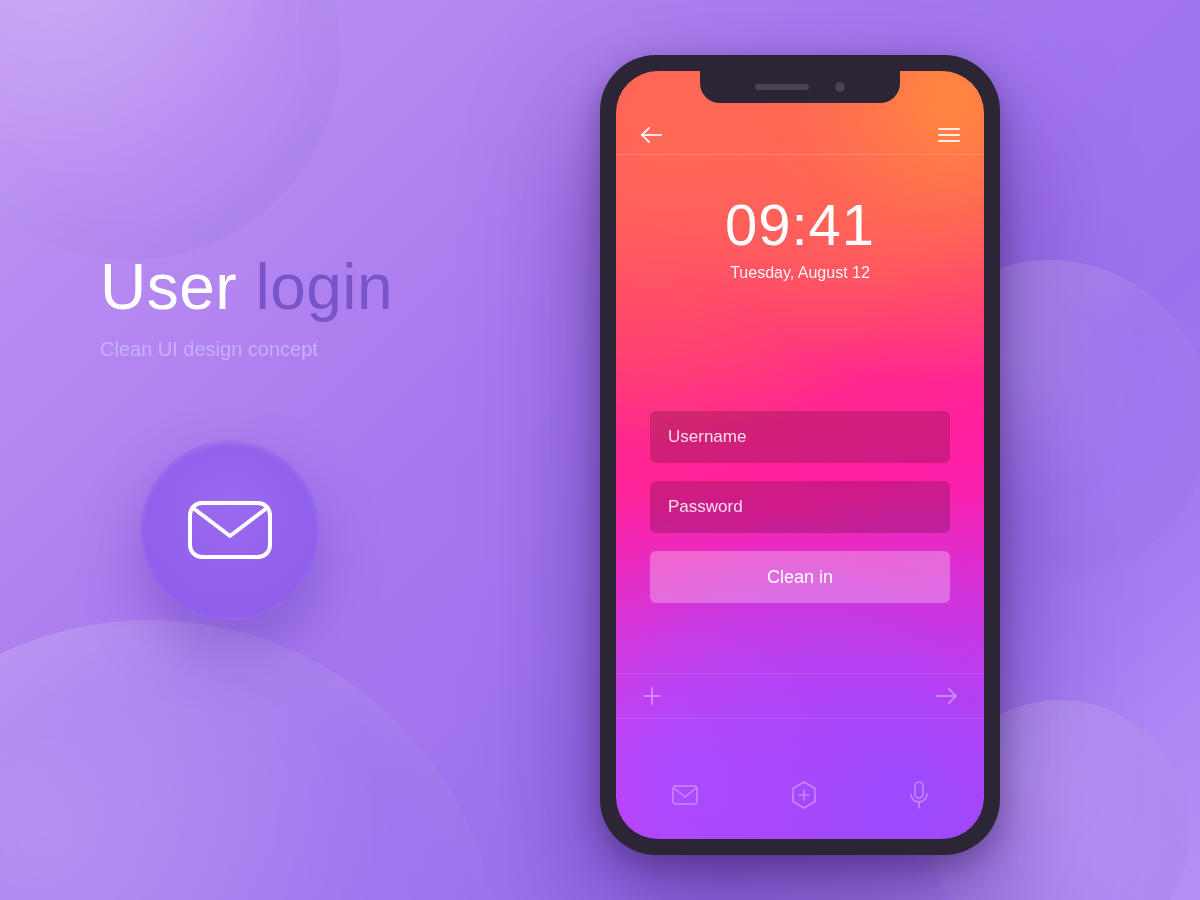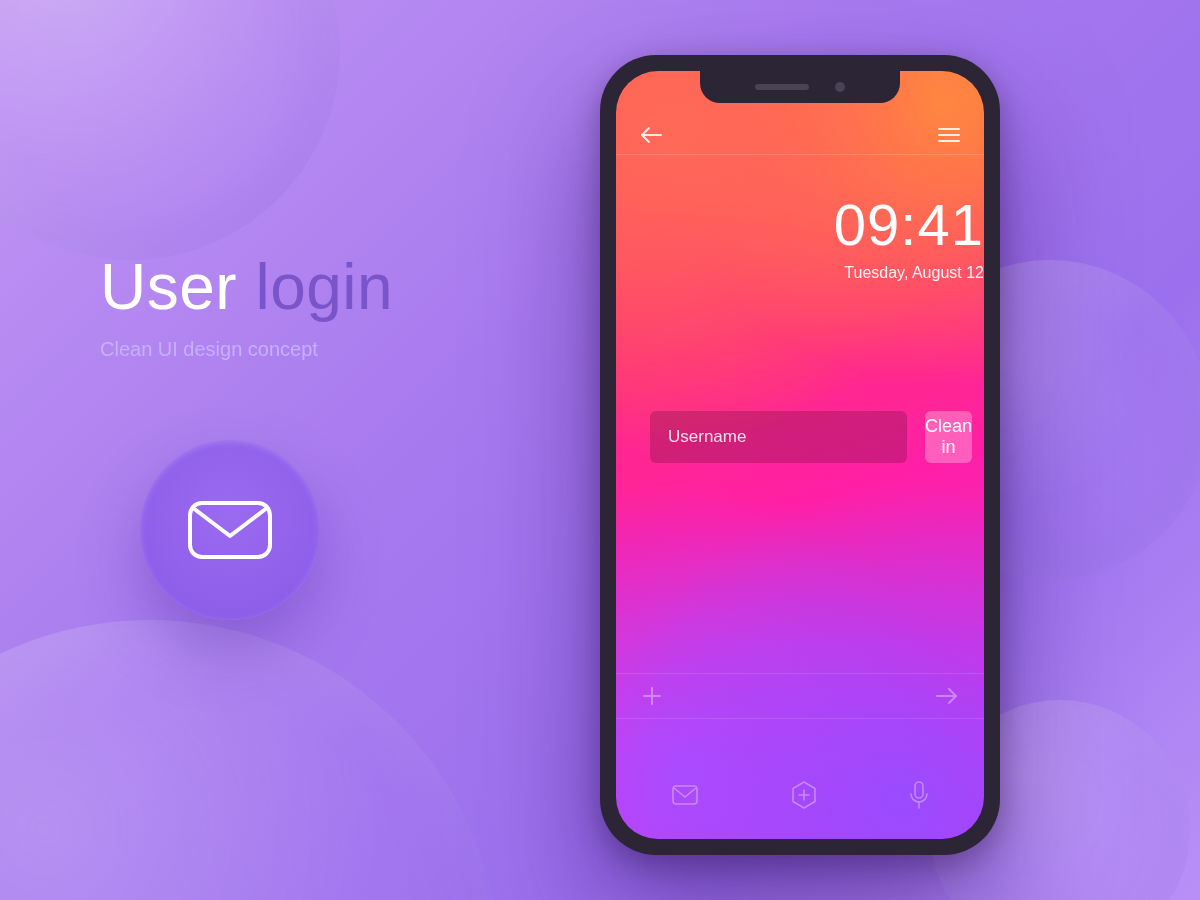--- a/index.html
+++ b/index.html
@@ -35,25 +35,25 @@
     radial-gradient(circle at 18% 92%,#b04bff 0%,rgba(176,75,255,0) 38%),
     linear-gradient(165deg,#ff5a4f 0%,#ff2f7e 35%,#ff1fa5 55%,#e32bd8 78%,#b63af6 100%);
 }
 .notch{ position:absolute; top:0; left:50%; transform:translateX(-50%); width:200px; height:32px; background:#2b2536; border-radius:0 0 20px 20px; display:flex; align-items:center; justify-content:center; gap:26px;}
 .speaker{ width:54px; height:6px; border-radius:4px; background:#4a4356;}
 .cam{ width:10px; height:10px; border-radius:50%; background:#4a4356;}
 
 .topbar{ position:absolute; top:44px; left:0; right:0; height:40px; display:flex; align-items:center; justify-content:space-between; padding:0 24px; border-bottom:1px solid rgba(255,255,255,.18);}
 .ico{ display:flex; align-items:center; justify-content:center; color:rgba(255,255,255,.85); }
 
-.clock{ position:absolute; top:120px; left:0; right:0; text-align:right; color:#fff;}
+.clock{ position:absolute; top:120px; left:0; right:0; text-align:center; color:#fff;}
 .clock .time{ font-size:58px; font-weight:300; letter-spacing:1px;}
 .clock .date{ margin-top:6px; font-size:16px; font-weight:300; opacity:.92;}
 
-.form{ position:absolute; top:340px; left:34px; right:34px; display:flex; gap:18px;}
+.form{ position:absolute; top:340px; left:34px; right:34px; display:flex; flex-direction:column; gap:18px;}
 .field{ height:52px; border-radius:6px; background:rgba(0,0,0,.18); display:flex; align-items:center; padding:0 18px; color:rgba(255,255,255,.85); font-size:17px; font-weight:300; border:none; outline:none;}
 .field::placeholder{ color:rgba(255,255,255,.85); }
 .signin{ height:52px; border-radius:6px; background:rgba(255,255,255,.28); color:#fff; font-size:18px; font-weight:400; display:flex; align-items:center; justify-content:center; border:none; cursor:pointer;}
 
 .midbar{ position:absolute; left:0; right:0; bottom:120px; height:46px; border-top:1px solid rgba(255,255,255,.12); border-bottom:1px solid rgba(255,255,255,.12); display:flex; align-items:center; justify-content:space-between; padding:0 26px;}
 .bottombar{ position:absolute; left:0; right:0; bottom:30px; display:flex; align-items:center; justify-content:space-around; padding:0 10px;}
 .dim{ opacity:.35 }
 </style>
 </head>
 <body>
@@ -103,20 +103,21 @@
         </span>
       </div>
 
       <div class="clock">
         <div class="time">09:41</div>
         <div class="date">Tuesday, August 12</div>
       </div>
 
       <div class="form">
         <input class="field" type="text" placeholder="Username" style="">
+        <input class="field" type="password" placeholder="Password" style="">
         <button class="signin">Clean in</button>
       </div>
 
       <div class="midbar">
         <span class="ico dim">
           <svg width="20" height="20" viewBox="0 0 20 20" fill="none" stroke="#fff" stroke-width="2" stroke-linecap="round">
               <path d="M10 2v16M2 10h16"></path>
             </svg>
         </span>
         <span class="ico dim">

